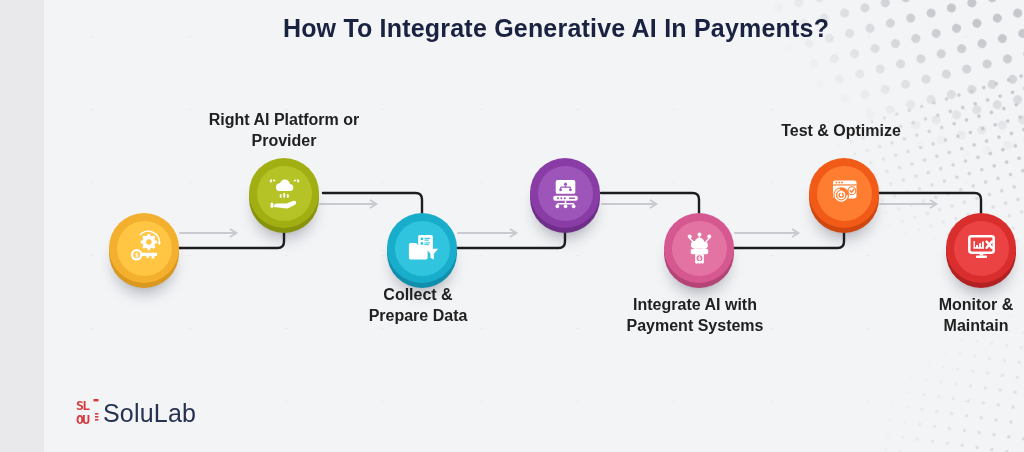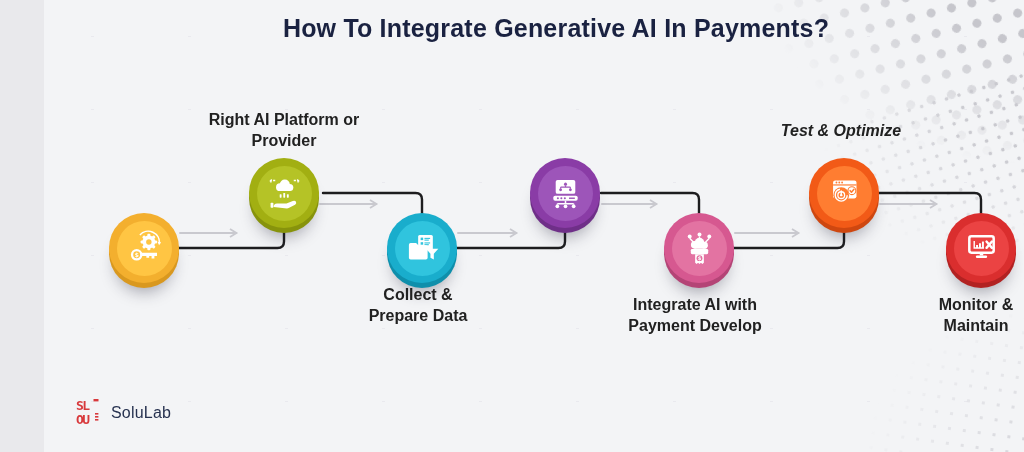--- a/index.html
+++ b/index.html
@@ -68,24 +68,24 @@
   .step-label .ll{display:block;}
   .label-1{left:97px;  top:294px;}
   .label-2{left:240px; top:109px;}
   .label-3{left:374px; top:284px;}
   .label-4{left:520px; top:109px;}
   .label-5{left:651px; top:294px;}
   .label-6{left:797px; top:120px;}
   .label-7{left:932px; top:294px;}
   .brand{
     position:absolute; left:32px; top:398px; z-index:5;
-    display:flex; align-items:center; gap:8px;
+    display:flex; align-items:center; 
   }
   .brand-text{
-    font-size:16px; font-weight:500; color:#273250; letter-spacing:.2px;
+    font-size:25px; font-weight:500; color:#273250; letter-spacing:.2px;
   }
 </style>
 </head>
 <body>
 
 <div class="canvas" style="background-color: rgb(243, 244, 246); margin-left: 44px;">
 
   <div class="dots-tr"></div>
   <div class="dots-tr2"></div>
   <div class="dots-br"></div>
@@ -284,23 +284,23 @@
   <div class="step-label label-2" style="color: rgb(33, 33, 33);">
     <span class="ll">Right AI Platform or</span>
     <span class="ll">Provider</span>
   </div>
   <div class="step-label label-3" style="color: rgb(33, 33, 33);">
     <span class="ll">Collect &amp;</span>
     <span class="ll">Prepare Data</span>
   </div>
   <div class="step-label label-5" style="color: rgb(33, 33, 33);">
     <span class="ll">Integrate AI with</span>
-    <span class="ll">Payment Develop</span>
-  </div>
-  <div class="step-label label-6" style="color: rgb(33, 33, 33); font-style: italic;">
+    <span class="ll">Payment Systems</span>
+  </div>
+  <div class="step-label label-6" style="color: rgb(33, 33, 33);">
     <span class="ll">Test &amp; Optimize</span>
     <span class="ll"></span>
   </div>
   <div class="step-label label-7" style="color: rgb(33, 33, 33);">
     <span class="ll">Monitor &amp;</span>
     <span class="ll">Maintain</span>
   </div>
 
   <div class="brand">
     <svg width="27" height="30" viewBox="0 0 27 30">

